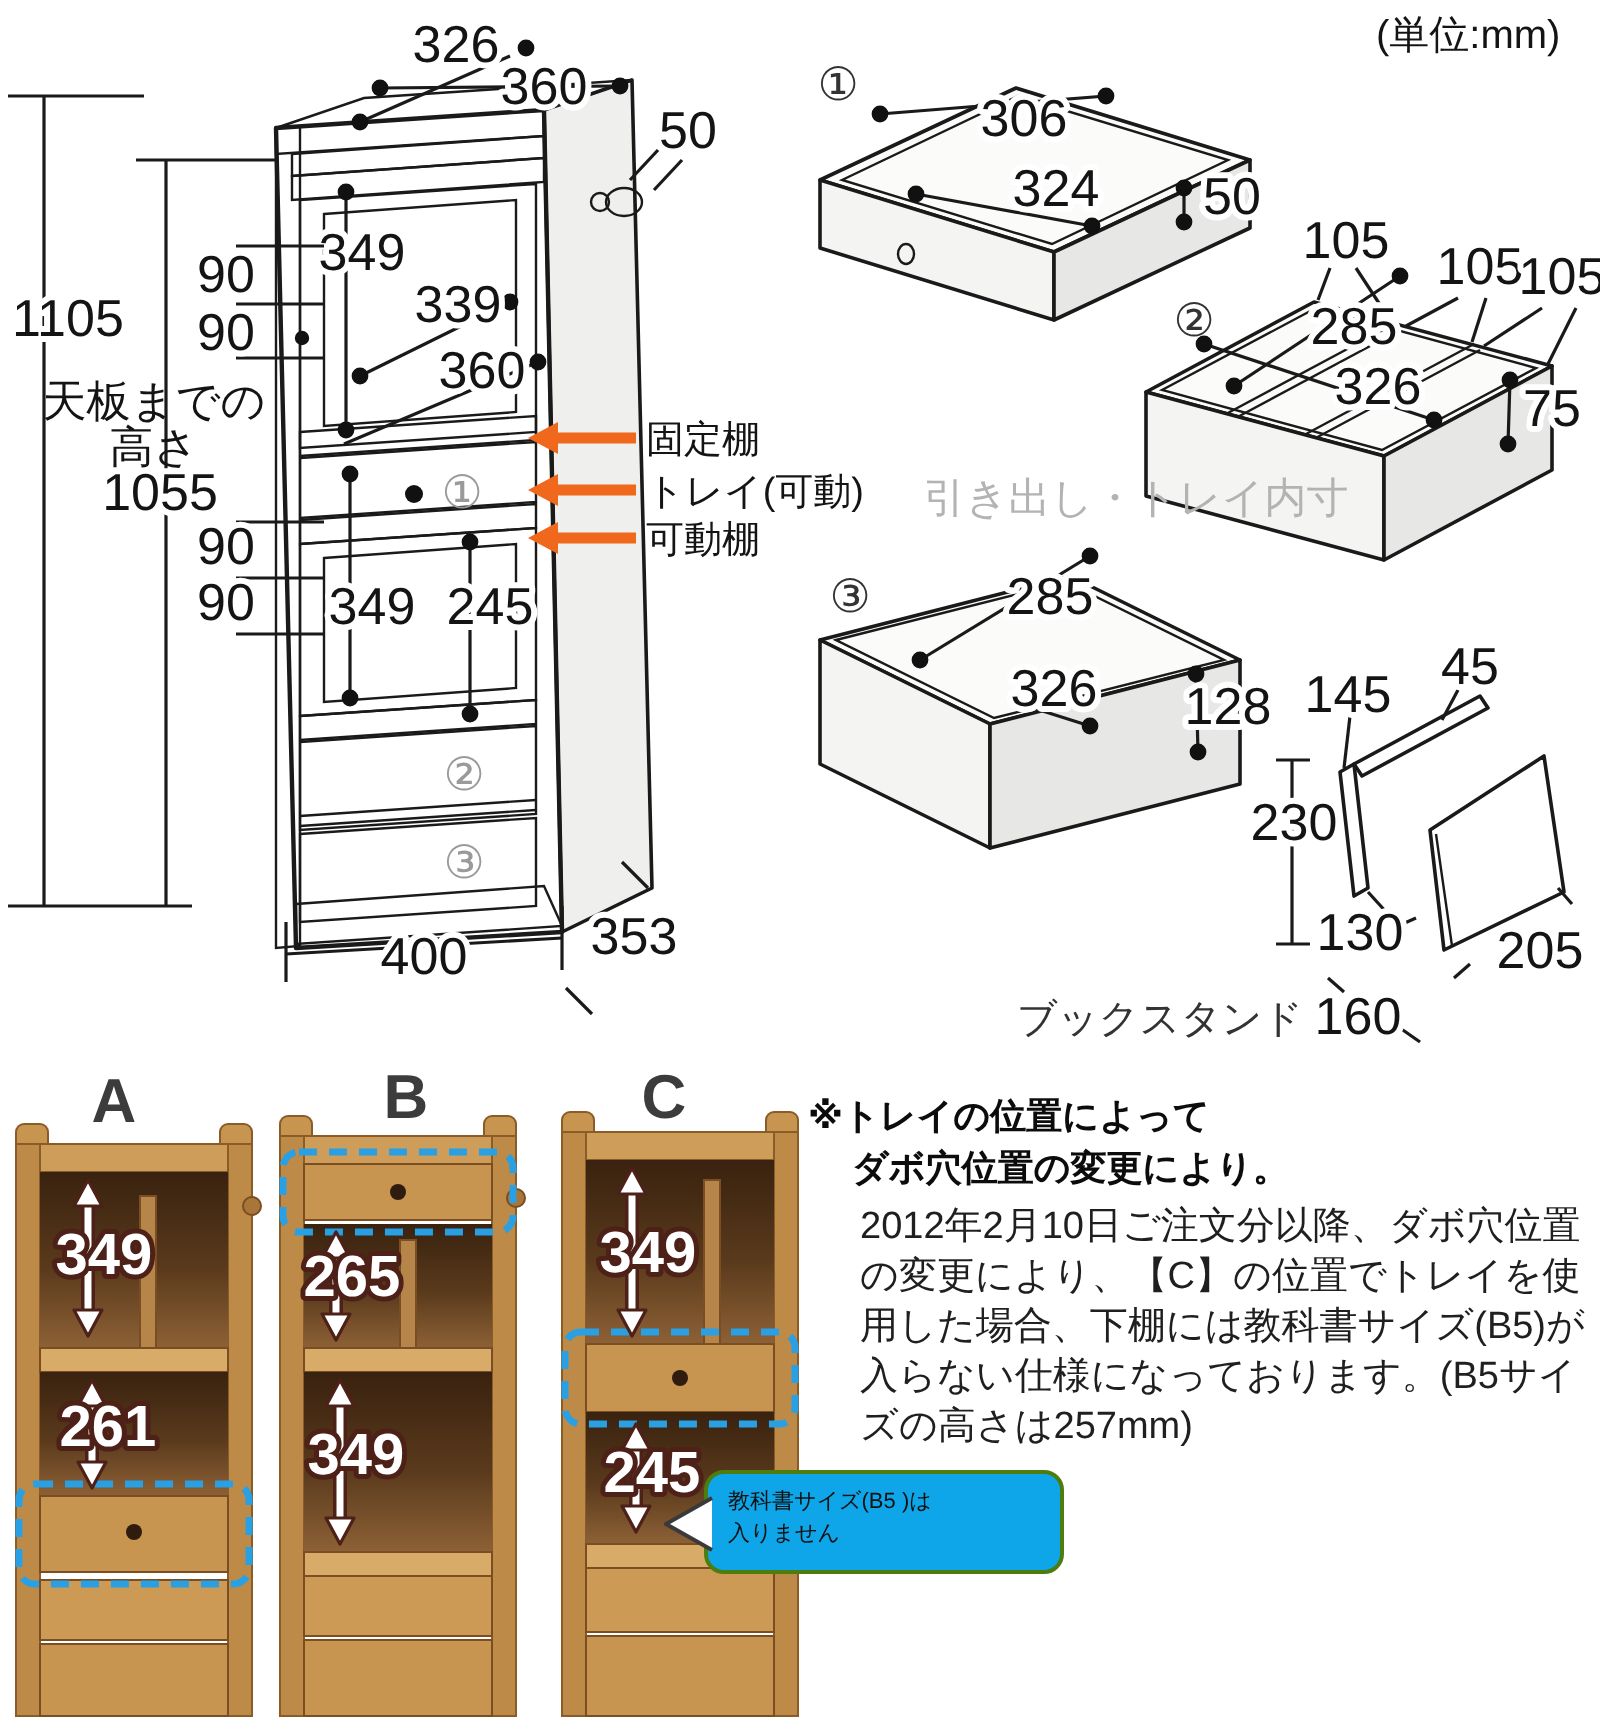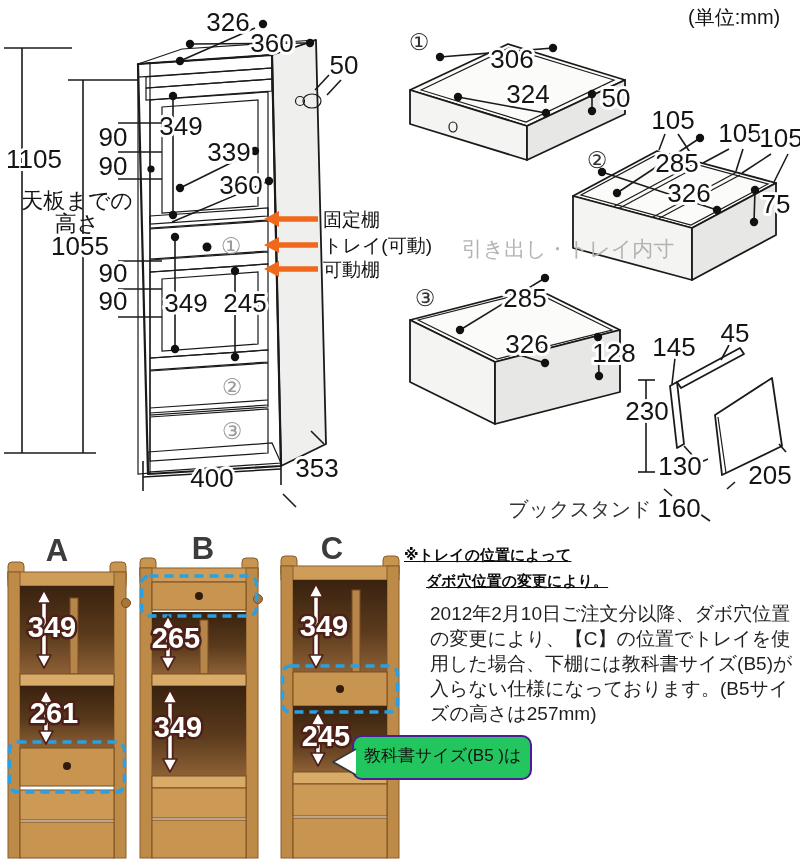--- a/index.html
+++ b/index.html
@@ -29,26 +29,26 @@
         paint-order:stroke;stroke-linejoin:round;text-anchor:middle;}
   .aw-under{stroke:#4d2018;stroke-width:7;}
   .aw-over{stroke:#fff;stroke-width:3.5;}
   .aw-head{fill:#fff;stroke:#4d2018;stroke-width:1.6;stroke-linejoin:round;}
   .dash{fill:none;stroke:#29a0e4;stroke-width:3.5;stroke-dasharray:9 6;}
   .orange-shaft{stroke:#f0681c;stroke-width:5.5;}
   .orange-head{fill:#f0681c;}
   .wood-edge{stroke:#8a5c28;stroke-width:1;}
   .front-edge{stroke:#7a4d22;stroke-width:1;}
   
-  .note-title{position:absolute;font-size:15px;font-weight:bold;color:#0c0c0c;white-space:nowrap;text-decoration:underline;}
+  .note-title{position:absolute;font-size:18px;font-weight:bold;color:#0c0c0c;white-space:nowrap;}
   .note-body{position:absolute;left:430px;top:601px;width:370px;font-size:19px;line-height:25px;
              color:#1f1f1f;overflow-wrap:anywhere;}
   .bubble{position:absolute;left:352px;top:735px;width:180px;box-sizing:border-box;
-          background:#22c55e;border:2px solid #4c1d95;border-radius:10px;padding:7px 10px 9px;
-          font-size:17px;line-height:1.45;color:#111;z-index:2;white-space:nowrap;}
+          background:#0ea5e9;border:2px solid #4d7c0f;border-radius:10px;padding:7px 10px 9px;
+          font-size:11px;line-height:1.45;color:#111;z-index:2;white-space:nowrap;}
   .bubble-tail{position:absolute;left:330px;top:744px;z-index:3;}
 </style>
 </head>
 <body>
 
 <div class="canvas">
 
 <svg width="800" height="530" viewBox="0 0 800 530">
 
   <text class="unit" x="688" y="24">(単位:mm)</text>
@@ -376,18 +376,19 @@
     </g>
   </g>
 </svg>
 
 <div class="note-title" style="left:404px;top:546px">※トレイの位置によって</div>
 <div class="note-title" style="left:426px;top:572px">ダボ穴位置の変更により。</div>
 <div class="note-body">2012年2月10日ご注文分以降、ダボ穴位置の変更により、【C】の位置でトレイを使用した場合、下棚には教科書サイズ(B5)が入らない仕様になっております。(B5サイズの高さは257mm)</div>
 
 <div class="bubble">
   <div>教科書サイズ(B5 )は</div>
+  <div>入りません</div>
 </div>
 <svg class="bubble-tail" width="28" height="36">
   <path d="M26,5 L3,18 L26,31" fill="#ffffff" stroke="#3a3a3a" stroke-width="2" stroke-linejoin="round"></path>
 </svg>
 
 </div>
 
 </body></html>

